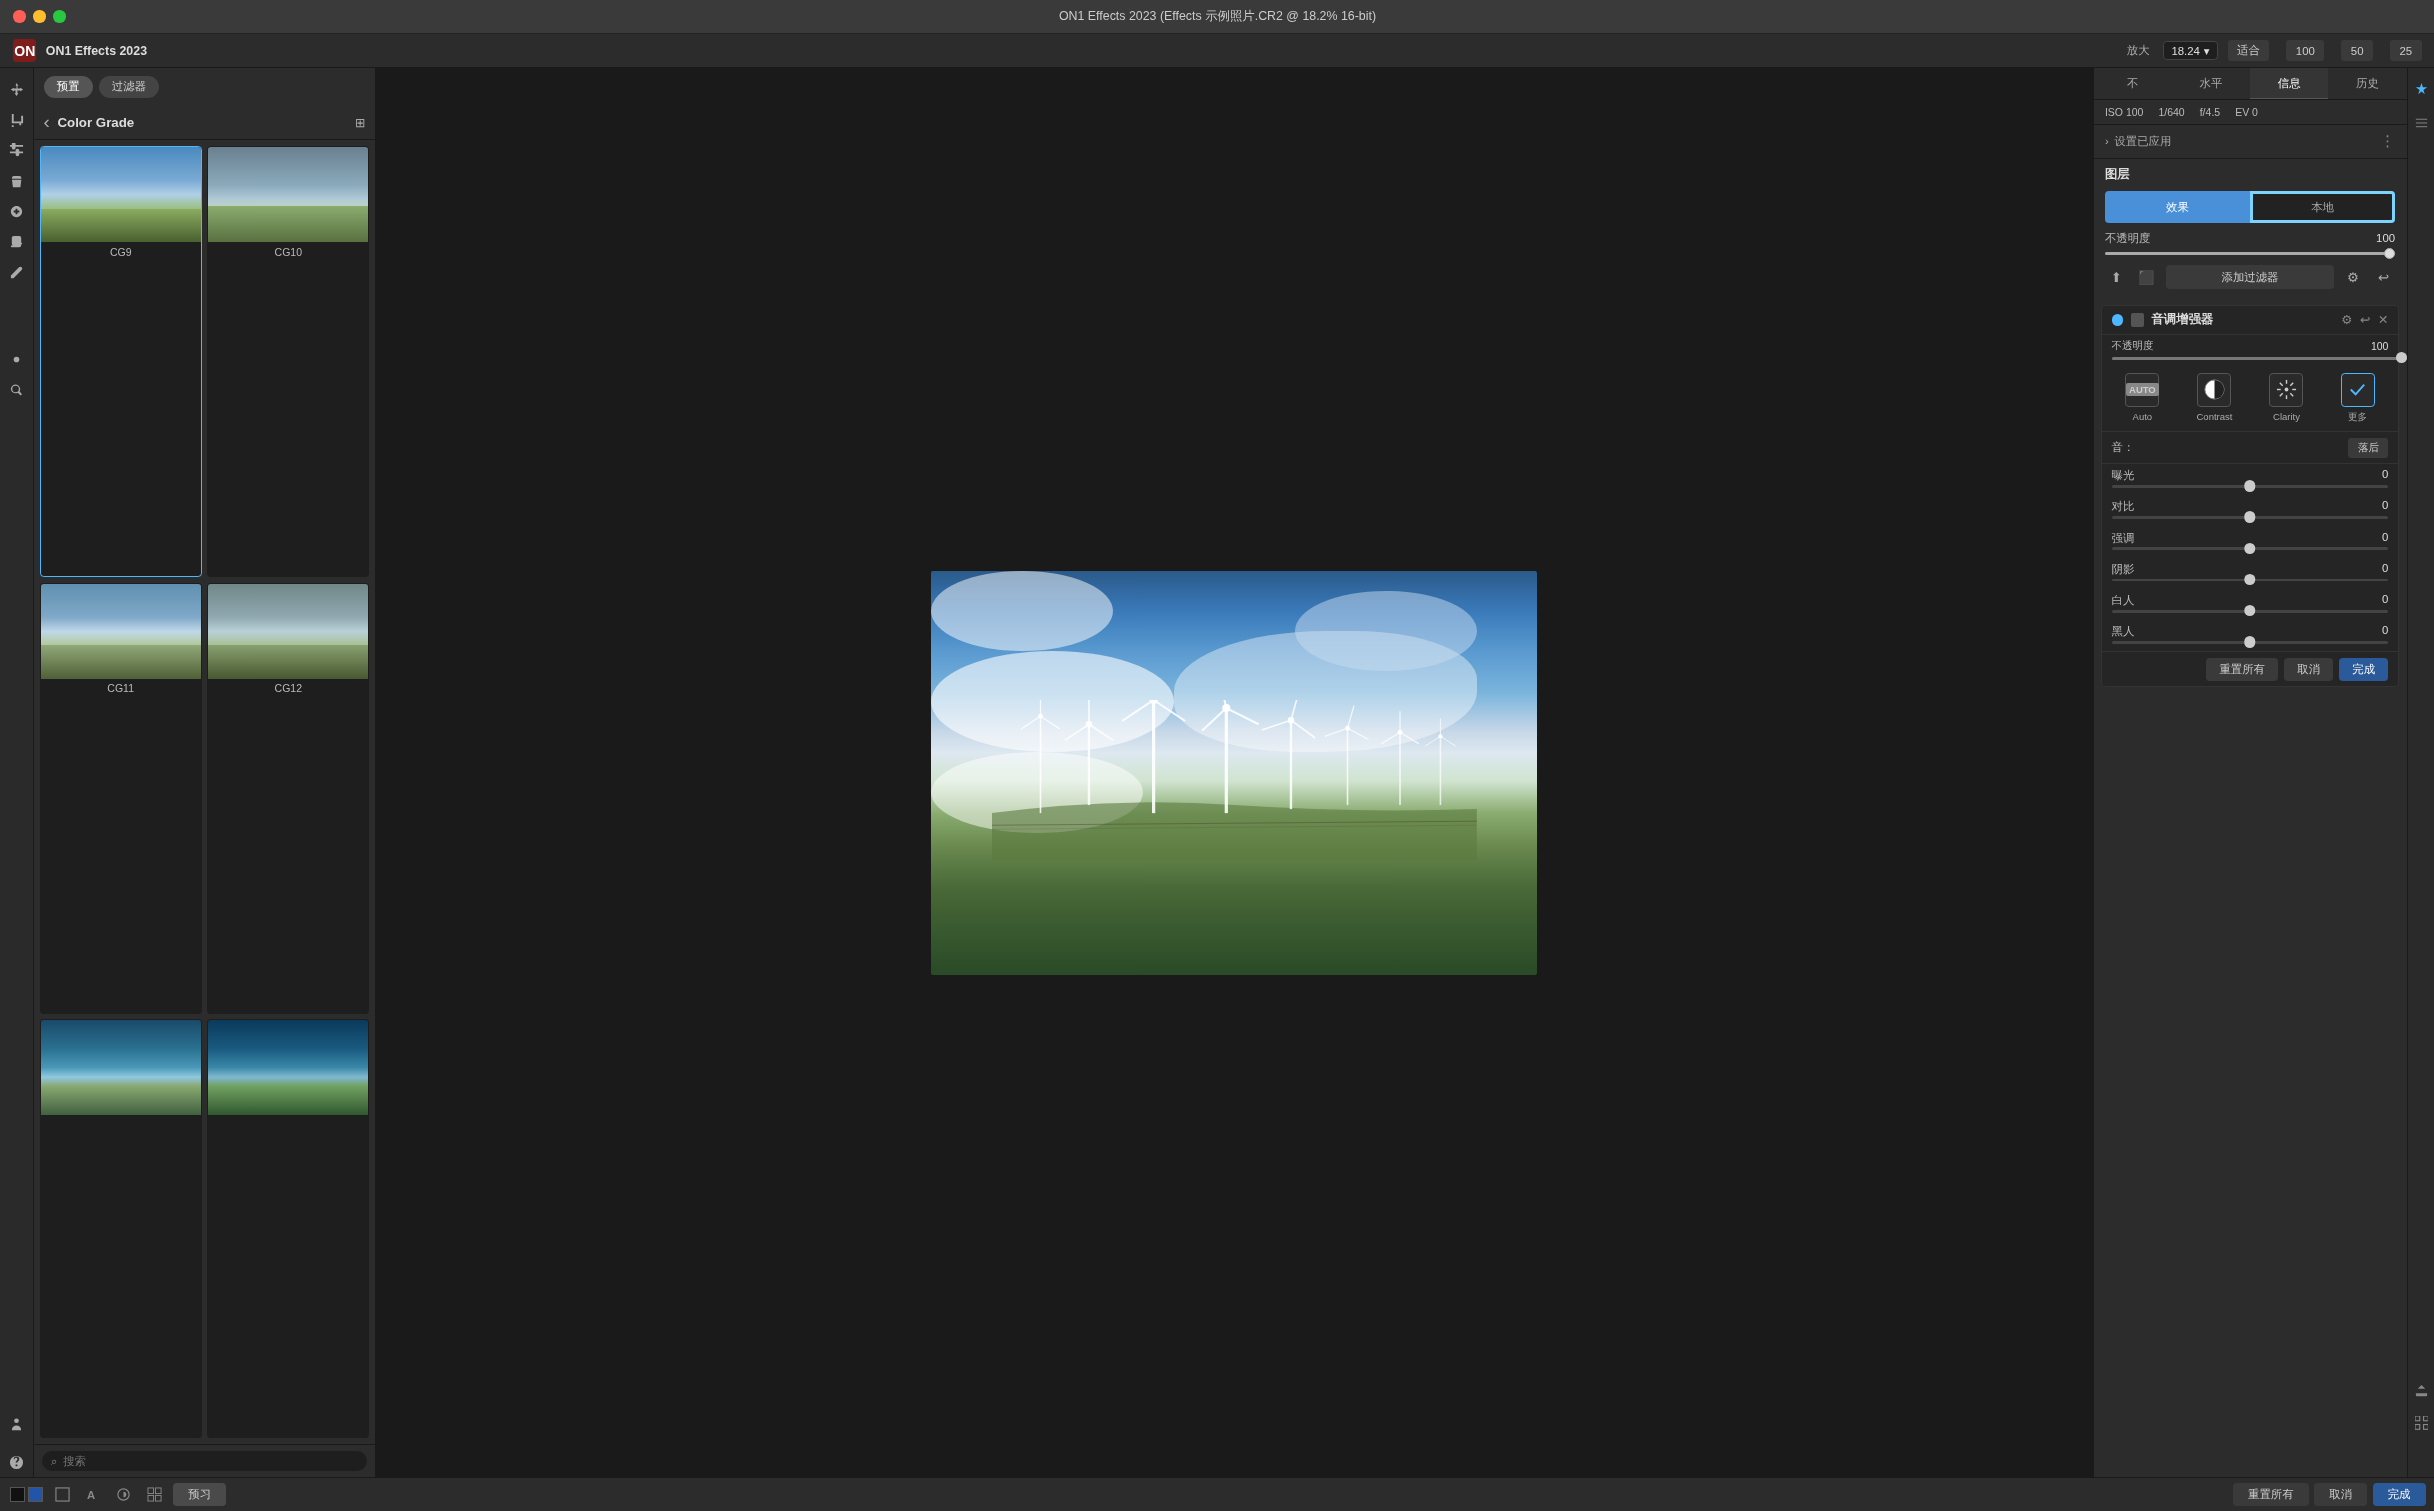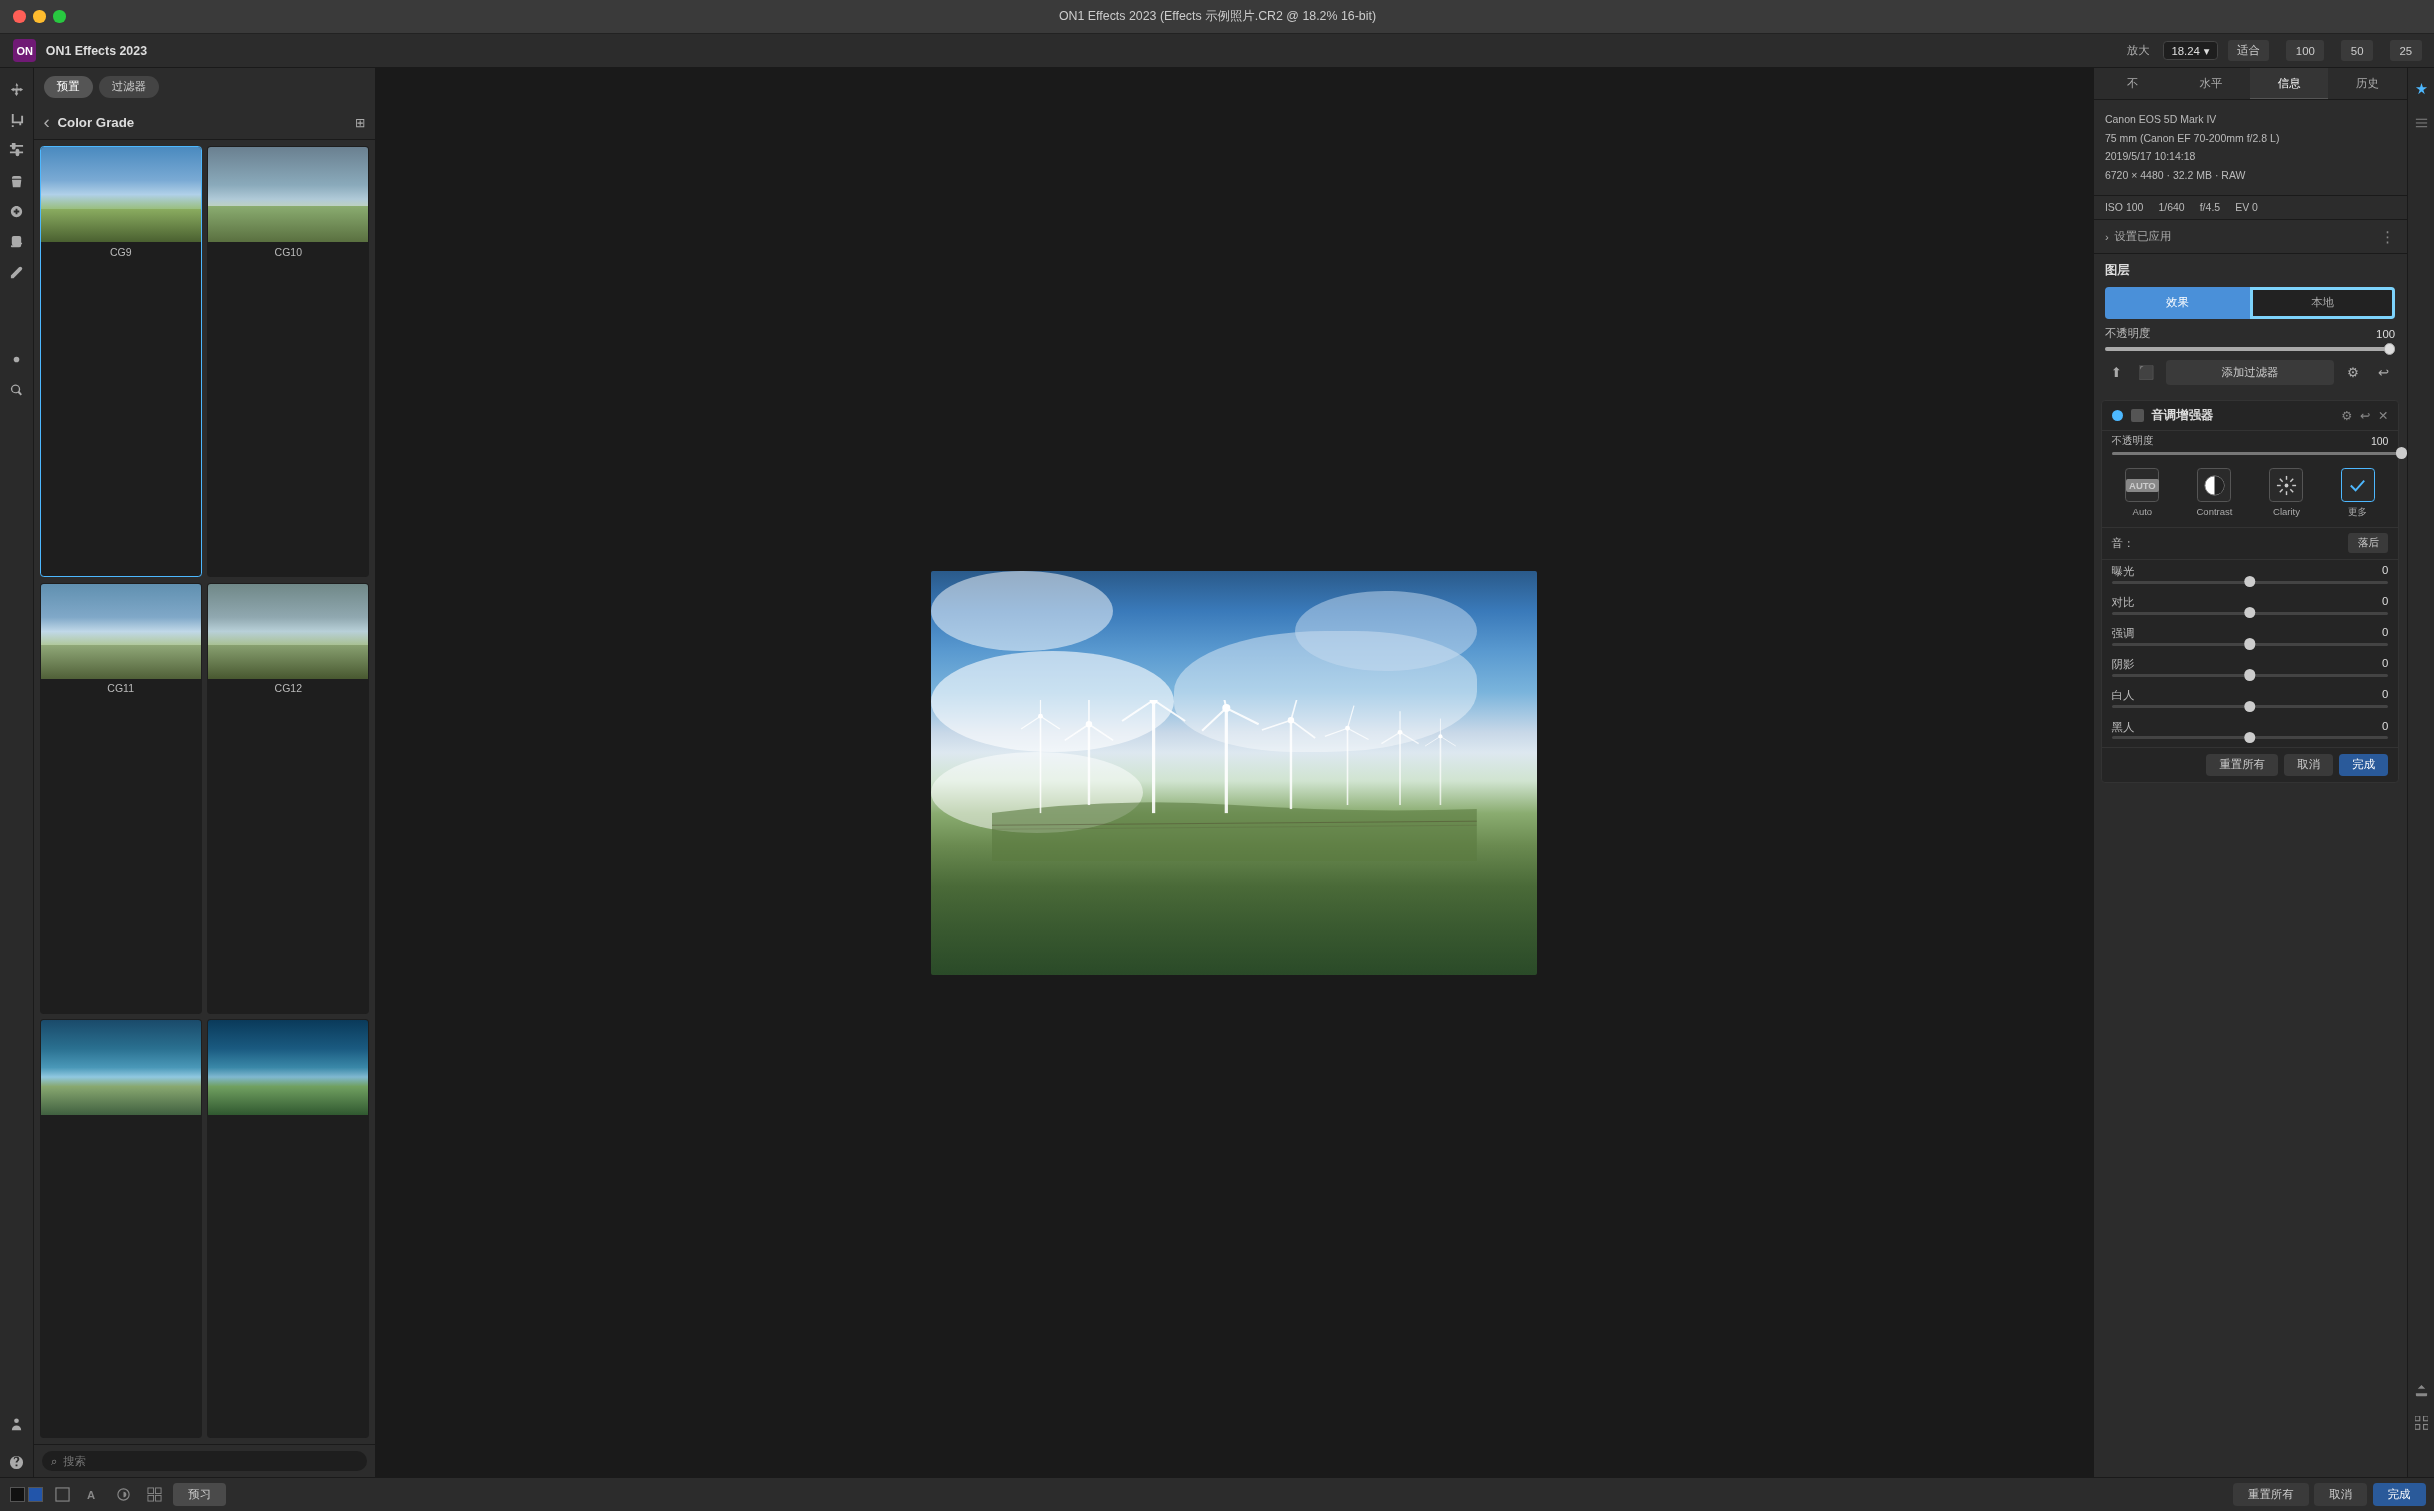--- a/index.html
+++ b/index.html
@@ -193,27 +193,27 @@
       border-bottom: 1px solid #1a1a1a;
       display: flex;
       align-items: center;
       gap: 9.5px;
       padding: 0 13.3px;
       position: relative;
     }
     #app-logo {
       width: 23px;
       height: 23px;
-      background: #701a75;
+      background: #7f1d1d;
       border-radius: 3.8px;
       display: flex;
       align-items: center;
       justify-content: center;
       color: white;
-      font-size: 11px;
+      font-size: 14px;
       font-weight: bold;
     }
     #app-name {
       font-size: 12.4px;
       color: #ddd;
       font-weight: 600;
     }
     .spacer { flex: 1; }
     #zoom-label { color: #aaa; font-size: 11.4px; }
     #zoom-value {
@@ -966,26 +966,20 @@
     <div class="right-with-toolbar">
       <div id="right-panel">
 
         <div id="info-tabs">
           <div class="info-tab">不</div>
           <div class="info-tab">水平</div>
           <div class="info-tab active">信息</div>
           <div class="info-tab">历史</div>
         </div>
 
-        <div id="meta-info">
-          <div>Canon EOS 5D Mark IV</div>
-          <div>75 mm (Canon EF 70-200mm f/2.8 L)</div>
-          <div>2019/5/17  10:14:18</div>
-          <div>6720 × 4480 · 32.2 MB · RAW</div>
-        </div>
 
         <div id="exif-row">
           <span>ISO 100</span>
           <span>1/640</span>
           <span>f/4.5</span>
           <span>EV 0</span>
         </div>
 
         <div id="settings-applied">
           <span class="chevron">›</span>

